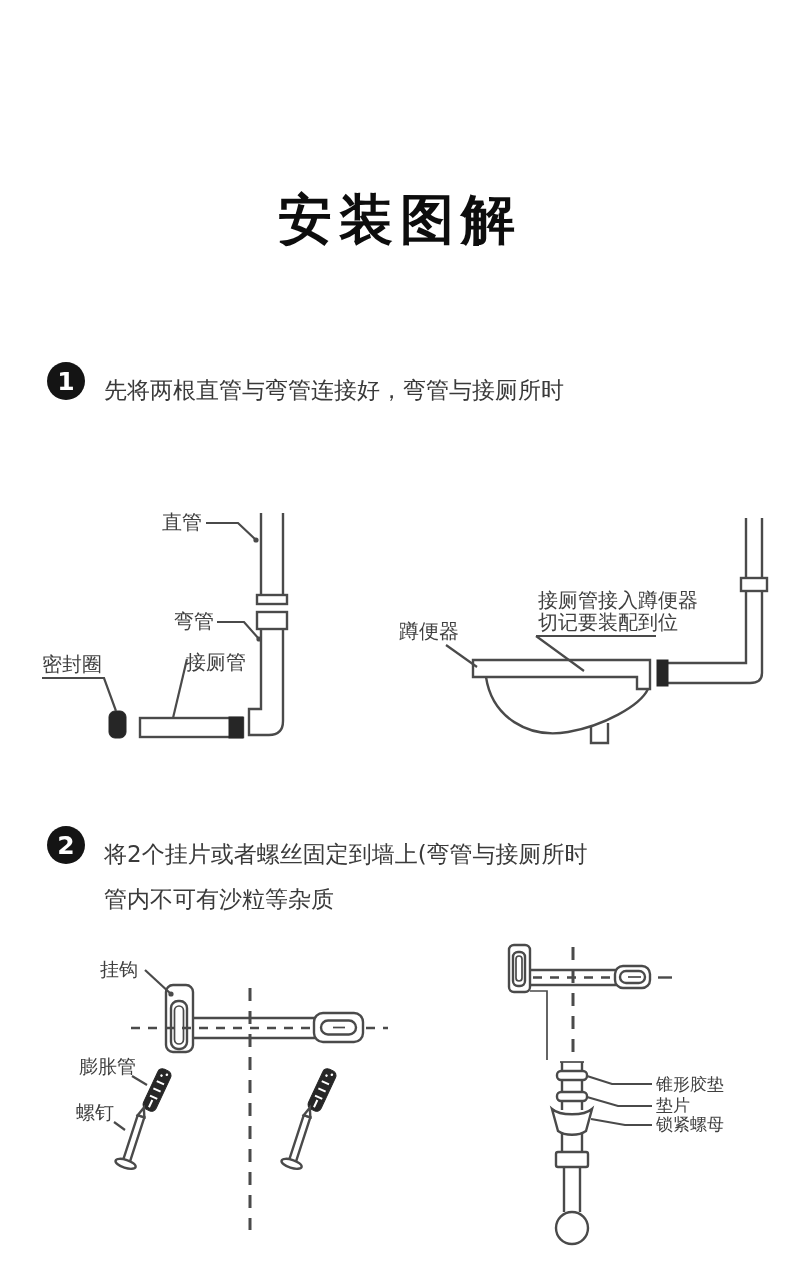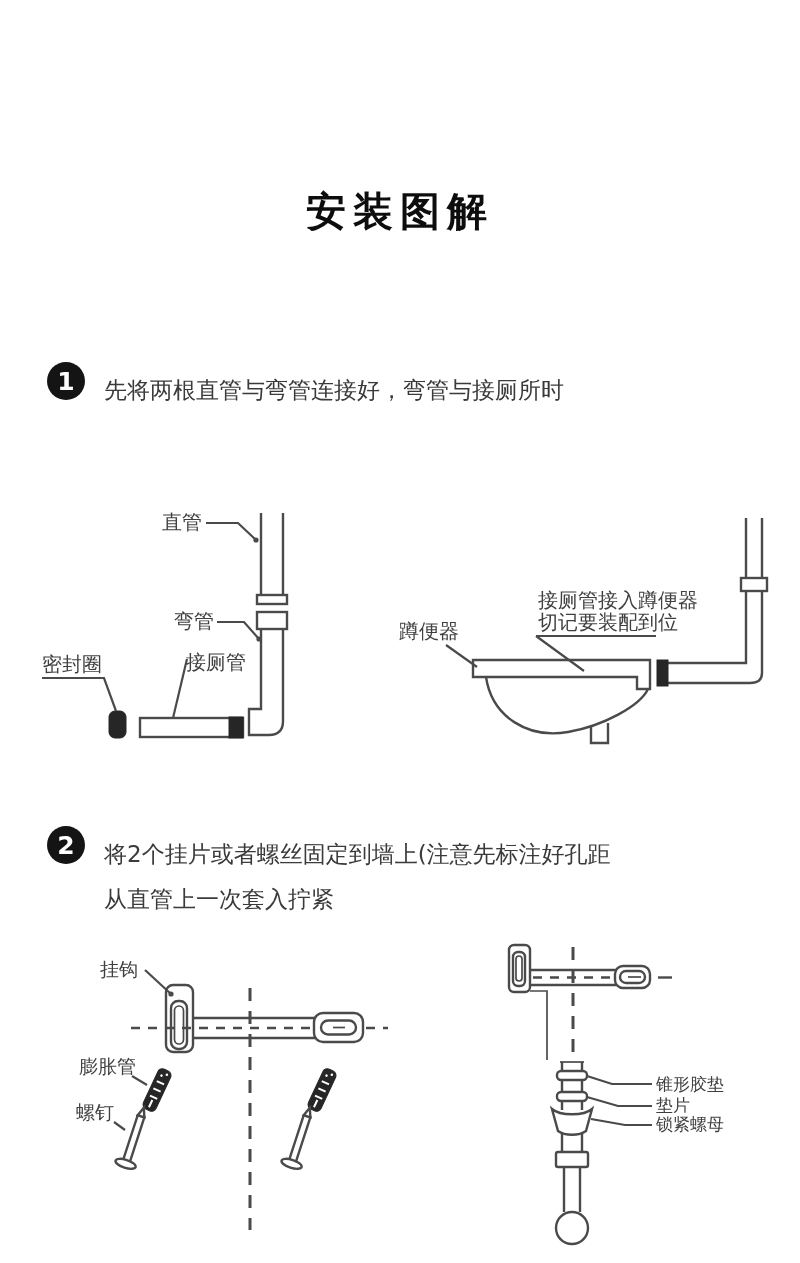--- a/index.html
+++ b/index.html
@@ -1,19 +1,19 @@
 <!DOCTYPE html>
 <html><head>
 <meta charset="utf-8">
 <style>
   html,body{margin:0;padding:0;background:#fff;}
   .page{position:relative;width:800px;height:1263px;background:#fff;overflow:hidden;
         font-family:"DejaVu Sans",sans-serif;}
   .title{position:absolute;left:0;top:184px;width:100%;margin:0;text-align:center;
-         font-size:40px;font-weight:900;color:#0d0d0d;letter-spacing:7px;}
+         font-size:54px;font-weight:900;color:#0d0d0d;letter-spacing:7px;}
   .step{position:absolute;left:47px;display:flex;gap:19px;align-items:flex-start;}
   .step1{top:360px;}
   .step2{top:824px;}
   .badge{flex:0 0 auto;width:38px;height:38px;margin-top:2px;border-radius:50%;
          background:#141414;color:#ffffff;font-size:25px;font-weight:bold;
          display:flex;align-items:center;justify-content:center;}
   .step-text{font-size:23px;line-height:45px;color:#3a3a3a;white-space:nowrap;margin-top:8px;}
   .diagram{position:absolute;left:0;}
   .d1{top:495px;}
   .d2{top:930px;}
@@ -90,22 +90,22 @@
       <rect class="lnw" x="741" y="83" width="26" height="13"></rect>
       <rect class="dk" x="657" y="165" width="11" height="26"></rect>
     </g>
   </svg>
 
   <section class="step step2">
     <div class="badge">
       <span>2</span>
     </div>
     <div class="step-text">
-      <div>将2个挂片或者螺丝固定到墙上(注意先标注好孔距</div>
-      <div>从直管上一次套入拧紧</div>
+      <div>将2个挂片或者螺丝固定到墙上(弯管与接厕所时</div>
+      <div>管内不可有沙粒等杂质</div>
     </div>
   </section>
 
   <svg class="diagram d2" width="800" height="330" viewBox="0 0 800 330">
 
     <g>
       <rect class="lnw" x="166" y="55" width="27" height="67" rx="7"></rect>
       <line class="dash-h" x1="131" y1="98" x2="311" y2="98"></line>
       <rect class="ln" x="171" y="71" width="16" height="48" rx="7"></rect>
       <rect class="thin" x="174.5" y="76" width="9" height="38" rx="4.5"></rect>

